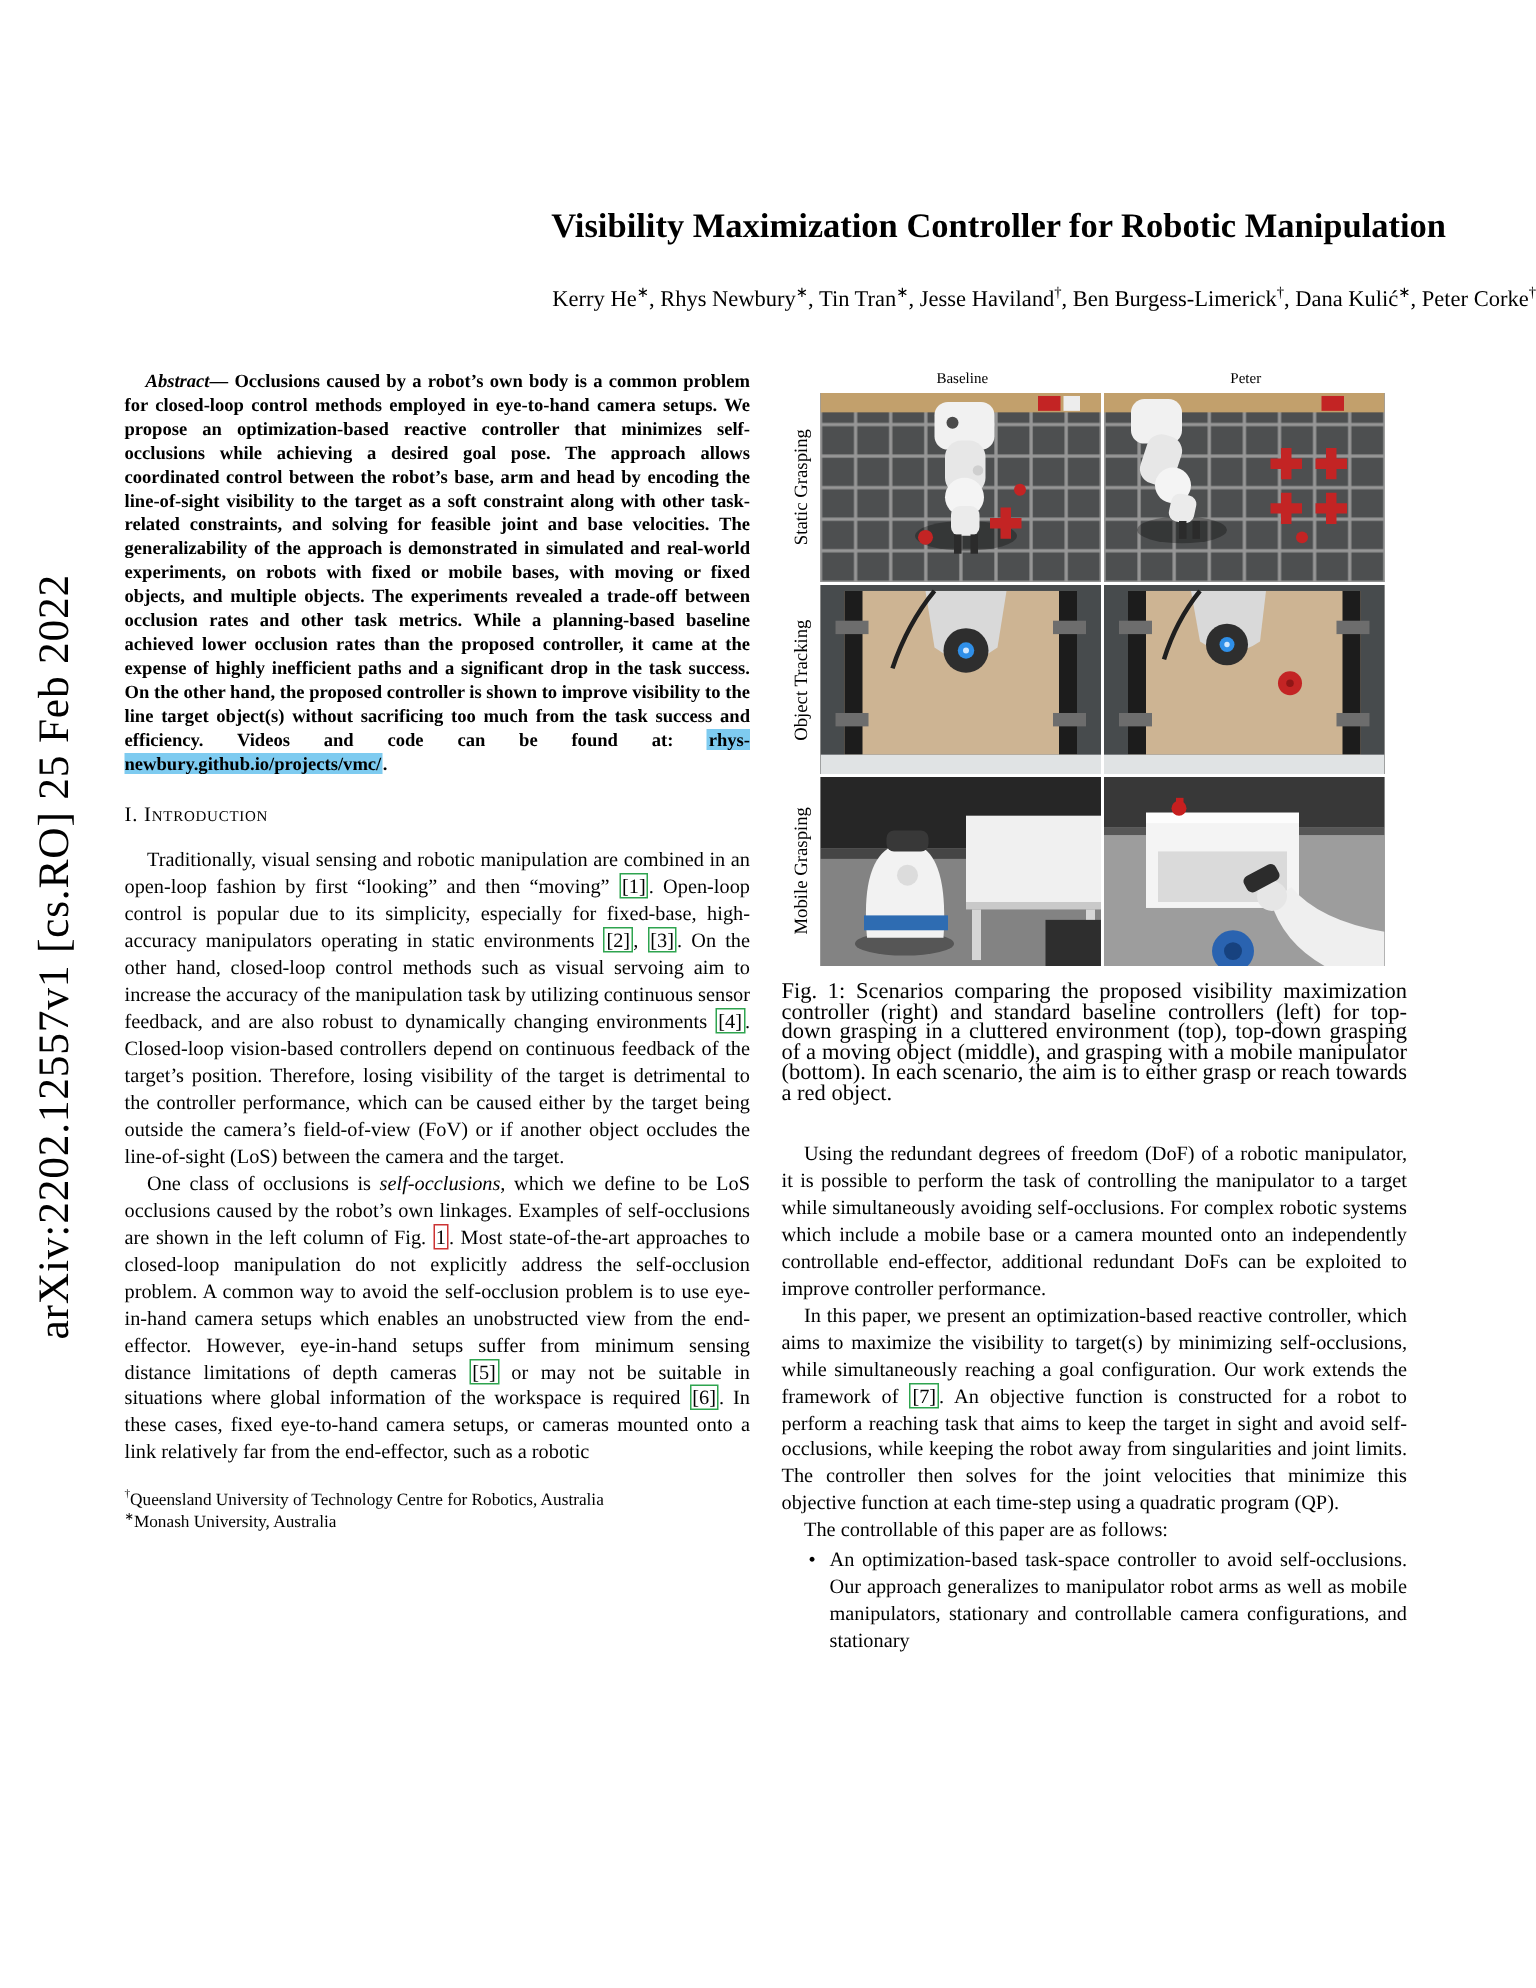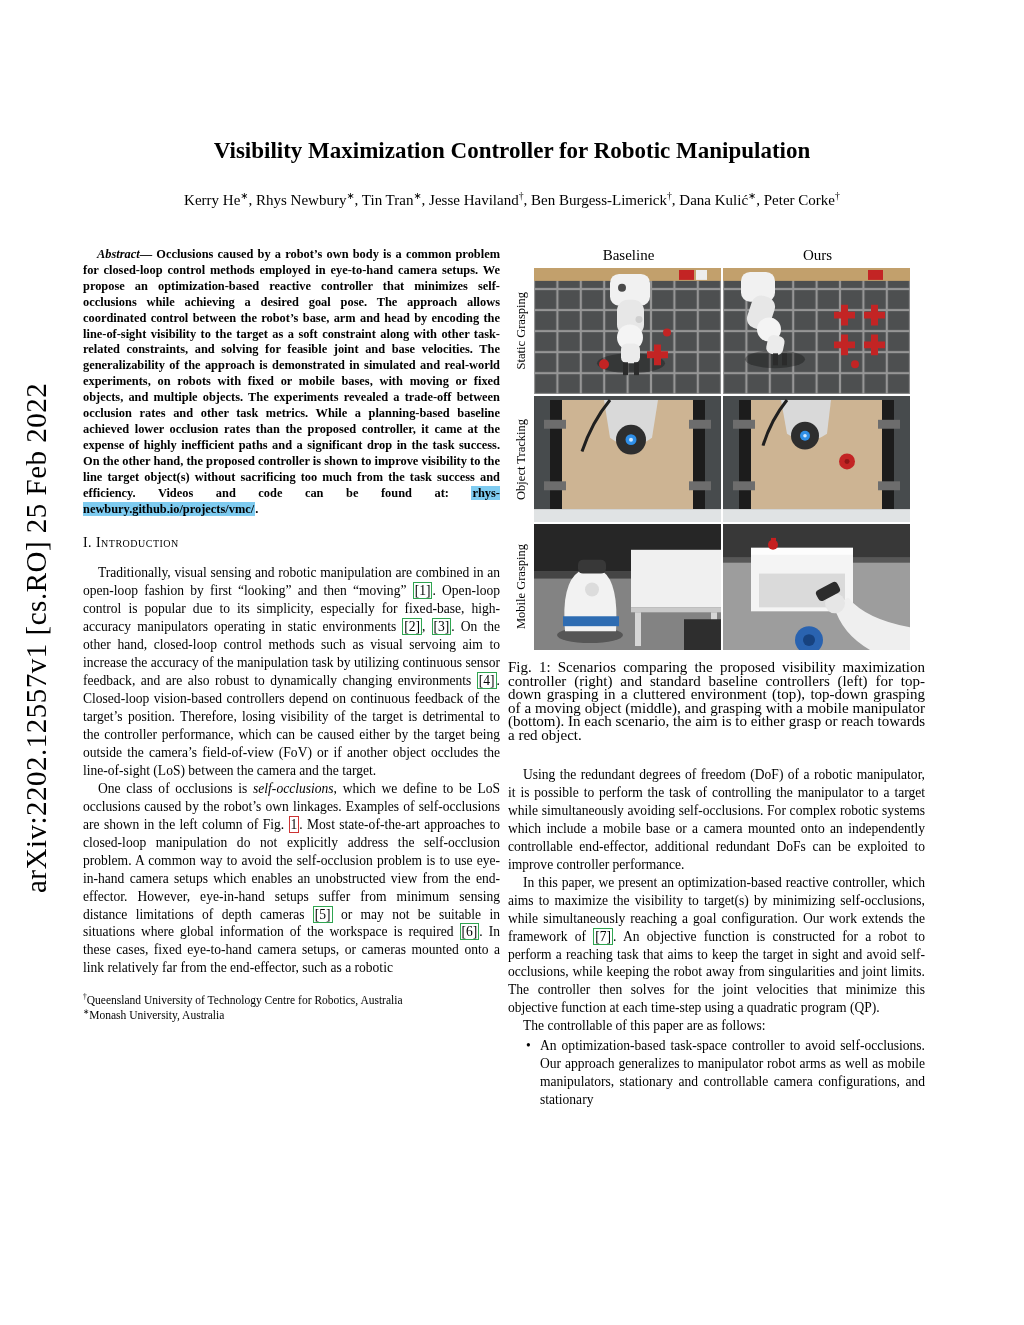--- a/index.html
+++ b/index.html
@@ -7,47 +7,47 @@
   .page { position:relative; width:1024px; height:1325px; overflow:hidden; background:#fff; }
 
   
   .watermark {
     position:absolute; left:20px; top:338px; height:600px; width:42px;
     writing-mode:vertical-rl; transform:rotate(180deg);
     font-size:29px; white-space:nowrap; text-align:center; letter-spacing:0.5px;
   }
 
   .content { padding-top:138px; }
-  .title { text-align:center; font-size:23px; font-weight:bold; margin:0 60px; }
-  .authors { text-align:center; font-size:15px; margin-top:6px; line-height:21px; }
+  .title { text-align:right; font-size:23px; font-weight:bold; margin:0 60px; }
+  .authors { text-align:right; font-size:15px; margin-top:6px; line-height:21px; }
   .authors:first-of-type { margin-top:26px; }
   sup { font-size:0.65em; line-height:0; }
 
-  .columns { display:flex; gap:8px; padding:0 83px; margin-top:36px; }
+  .columns { display:flex; gap:21px; padding:0 83px; margin-top:36px; }
   .col { width:417px; }
 
   p { margin:0; }
   .abstract { font-weight:bold; font-size:12.4px; line-height:15.9px; text-align:justify; text-indent:14px; }
   .abstract i { font-style:italic; }
 
   .section-heading { text-align:left; font-size:13.8px; font-weight:normal; font-variant:small-caps;
     letter-spacing:0.5px; margin:18px 0 13px 0; }
 
   .body { font-size:13.55px; line-height:17.95px; text-align:justify; }
   .indent { text-indent:15px; }
 
   .cite { border:1px solid #2ea44f; padding:0 1px; }
   .figref { border:1px solid #cc3333; padding:0 1px; }
   .url { background:#7ecbf0; padding:0 1px; }
 
   .footnotes { margin-top:16px; font-size:11.5px; line-height:14.5px; }
 
   
   .figure { margin:0; }
-  .fig-headers { display:flex; padding-left:26px; margin-bottom:4px; font-size:15px; }
+  .fig-headers { display:flex; padding-left:26px; margin-bottom:4px; font-size:10px; }
   .fig-headers span { width:189px; text-align:center; }
   .fig-row { display:flex; margin-bottom:2px; }
   .fig-rowlabel { width:26px; display:flex; align-items:center; justify-content:center; }
   .fig-rowlabel span { writing-mode:vertical-rl; transform:rotate(180deg); font-size:12.5px; white-space:nowrap; }
   .fig-panel { width:187px; height:126px; margin-right:2px; background:#444; }
   .fig-panel svg { display:block; width:100%; height:100%; }
   .fig-caption { font-size:15px; line-height:13.5px; text-align:justify; margin-top:11px; }
 
   .rc-text { margin-top:24px; }
 
@@ -89,21 +89,21 @@
           <div><sup>†</sup>Queensland University of Technology Centre for Robotics, Australia</div>
           <div><sup>∗</sup>Monash University, Australia</div>
         </div>
       </div>
 
       <div class="col">
 
         <figure class="figure">
           <div class="fig-headers">
             <span>Baseline</span>
-            <span>Ours</span>
+            <span>Peter</span>
           </div>
 
           <div class="fig-row">
             <div class="fig-rowlabel">
               <span>Static Grasping</span>
             </div>
             <div class="fig-panel">
               <svg viewBox="0 0 187 127" preserveAspectRatio="none">
                 <rect width="187" height="127" fill="url(#tilePat)"></rect>
                 <rect width="187" height="13" fill="#c2a06c"></rect>

